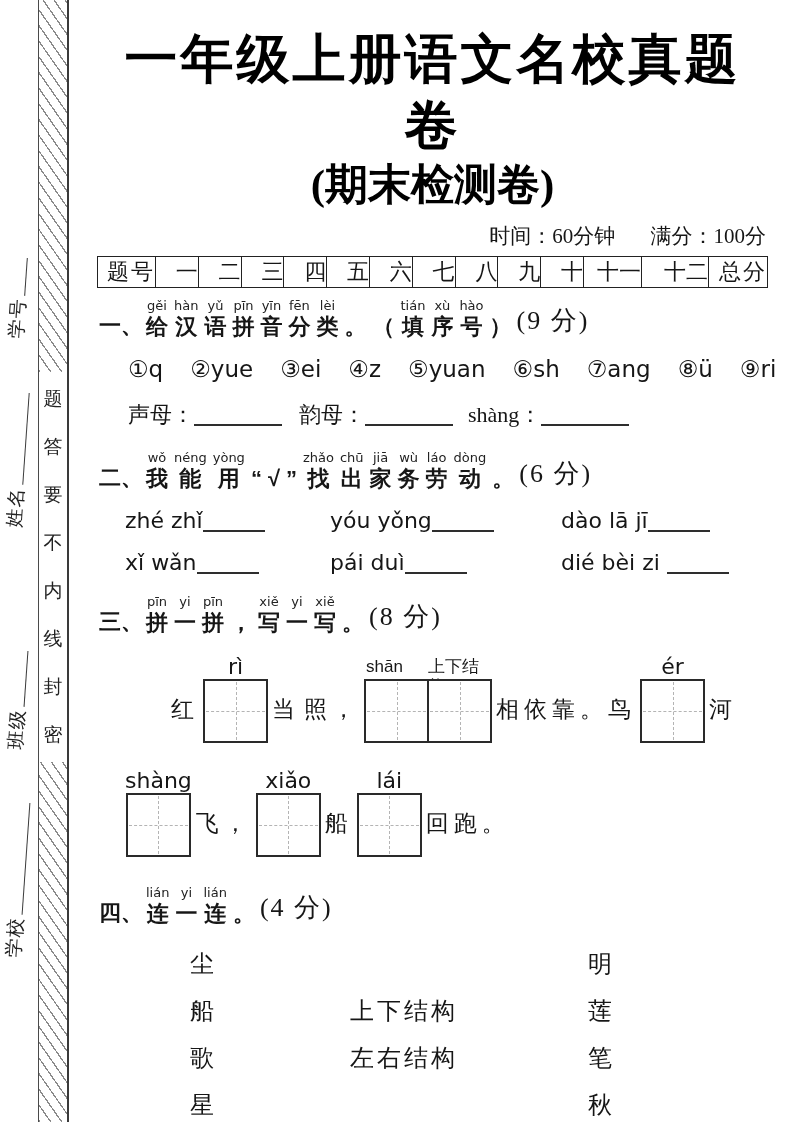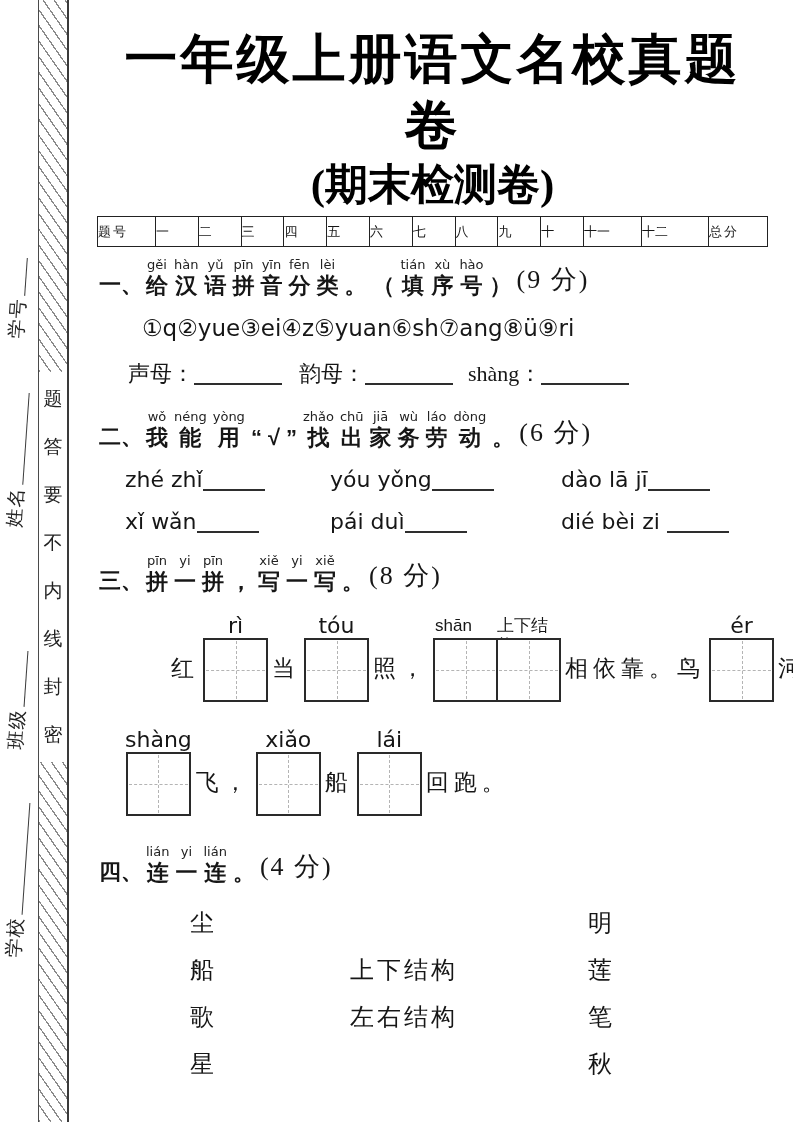--- a/index.html
+++ b/index.html
@@ -23,21 +23,21 @@
 
   
   .main{position:absolute;left:97px;top:0;width:671px;}
   .page-title{margin:26px 0 0;text-align:center;font-size:53px;font-weight:900;
     letter-spacing:3px;color:#000;line-height:1.25;}
   .page-subtitle{margin:0;text-align:center;font-size:43px;font-weight:900;color:#000;line-height:1.2;}
   .timeline{margin-top:12px;text-align:right;font-size:21px;padding-right:2px;}
   .timeline span{margin-left:30px;}
 
   table.score-table{margin-top:6px;width:100%;border-collapse:collapse;table-layout:fixed;}
-  .score-table td{border:1.7px solid #222;height:29px;text-align:left;font-size:13px;padding:0;}
+  .score-table td{border:1.7px solid #222;height:29px;text-align:right;font-size:22px;padding:0;}
   .score-table td:first-child{width:57px;letter-spacing:2px;}
   .score-table td:nth-child(12){width:57px;}
   .score-table td:nth-child(13){width:66px;}
   .score-table td:nth-child(14){width:58px;letter-spacing:2px;}
 
   
   .q-head{display:flex;align-items:flex-end;margin-left:2px;}
   .q-num{font-family:"Liberation Sans","DejaVu Sans",sans-serif;font-weight:700;
     font-size:22px;line-height:1.15;padding-bottom:1px;}
   .q-tokens{display:inline-flex;align-items:flex-end;}
@@ -47,21 +47,21 @@
   .tok .ch{display:block;font-family:"Liberation Sans","DejaVu Sans",sans-serif;
     font-weight:700;font-size:22px;line-height:1.15;}
   .q-score{font-size:26px;letter-spacing:2px;padding-bottom:1px;margin-left:2px;}
 
   
   .blank{display:inline-block;border-bottom:2px solid #2e2e2e;transform:translateY(4px);}
   .b88{width:88px;height:14px;}
   .b62{width:62px;height:14px;}
 
   
-  .q1-options{display:flex;margin:17px 0 0 45px;font-size:23px;text-align:right;}
+  .q1-options{display:flex;gap:27px;margin:17px 0 0 31px;font-size:23px;text-align:right;}
   .q1-blanks{display:flex;margin:18px 0 0 31px;font-size:22px;}
   .q1-blanks .bcol:nth-child(1){width:171px;}
   .q1-blanks .bcol:nth-child(2){width:169px;}
 
   
   .q2-row{display:flex;margin:16px 0 0 28px;font-size:22px;}
   .q2-row .bcol:nth-child(1){width:205px;}
   .q2-row .bcol:nth-child(2){width:231px;}
   .q2-row .b-label{font-family:"DejaVu Sans","Liberation Sans",sans-serif;}
   .q1-blanks .b-label{font-family:"Liberation Serif","DejaVu Serif",serif;}
@@ -123,20 +123,24 @@
         <span class="seal-char">密</span>
       </div>
     <div class="hatch hatch-bottom"></div>
   </div>
 
   <div class="main">
 
     <h1 class="page-title">一年级上册语文名校真题卷</h1>
     <h2 class="page-subtitle">(期末检测卷)</h2>
 
+    <div class="timeline">
+      <span>时间：60分钟</span>
+      <span>满分：100分</span>
+    </div>
 
     <table class="score-table">
       <tbody>
           <tr>
         <td>题号</td>
       <td>一</td>
             <td>二</td>
             <td>三</td>
             <td>四</td>
             <td>五</td>
@@ -339,24 +343,20 @@
           </span>
         <span class="q-score">(8 分)</span>
       </div>
       <div class="q3-line q3-line1">
           <span class="seg-text">红</span>
           <div class="box-unit">
             <div class="box-py">rì</div>
             <div class="wbox"></div>
           </div>
           <span class="seg-text">当</span>
-          <div class="box-unit">
-            <div class="box-py">tóu</div>
-            <div class="wbox"></div>
-          </div>
           <span class="seg-text">照，</span>
           <div class="box-unit">
             <div class="box-py-row">
               <span>shān</span>
               <span>上下结构</span>
             </div>
             <div class="wbox-row">
               <div class="wbox"></div>
               <div class="wbox"></div>
             </div>

